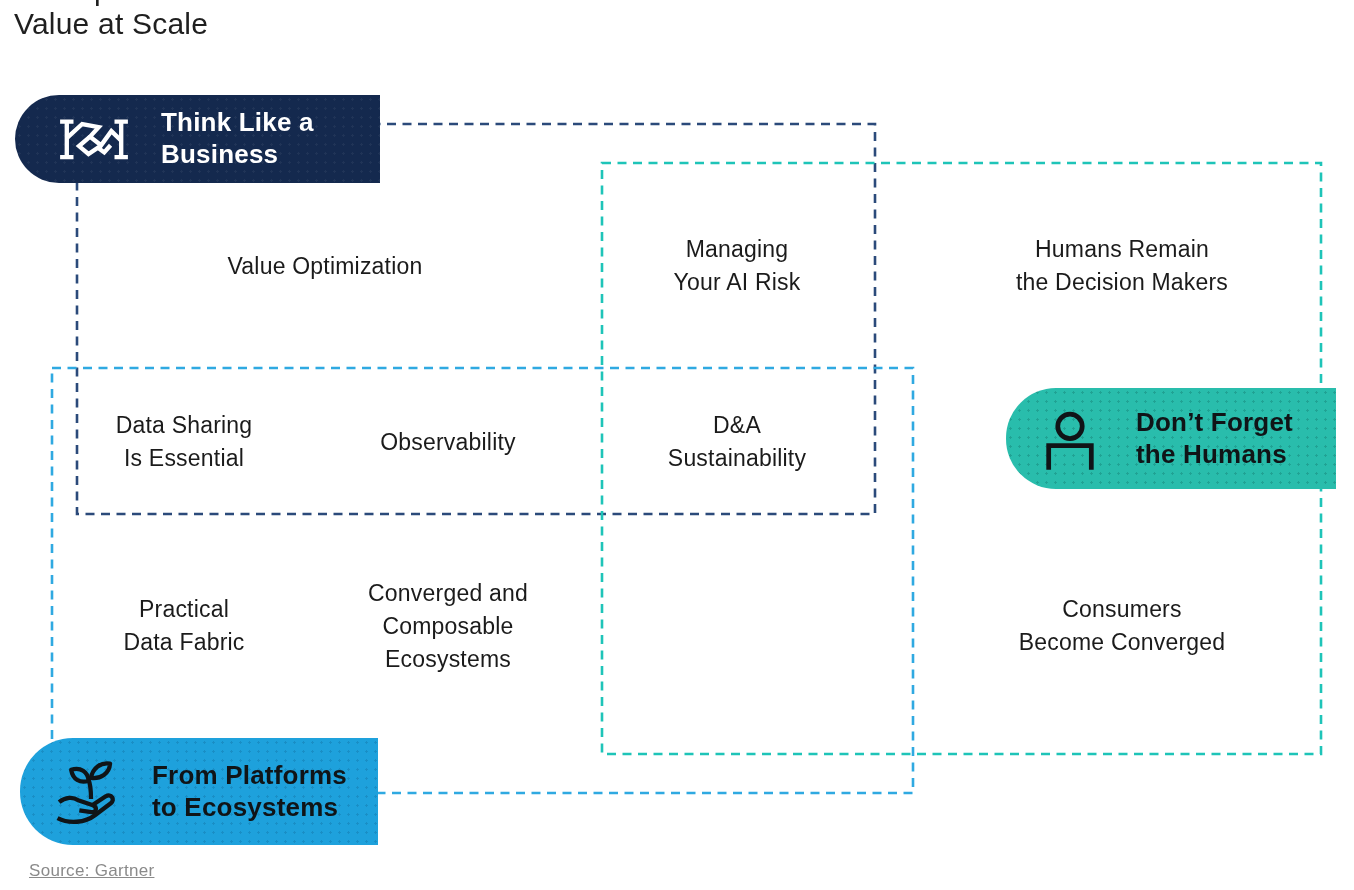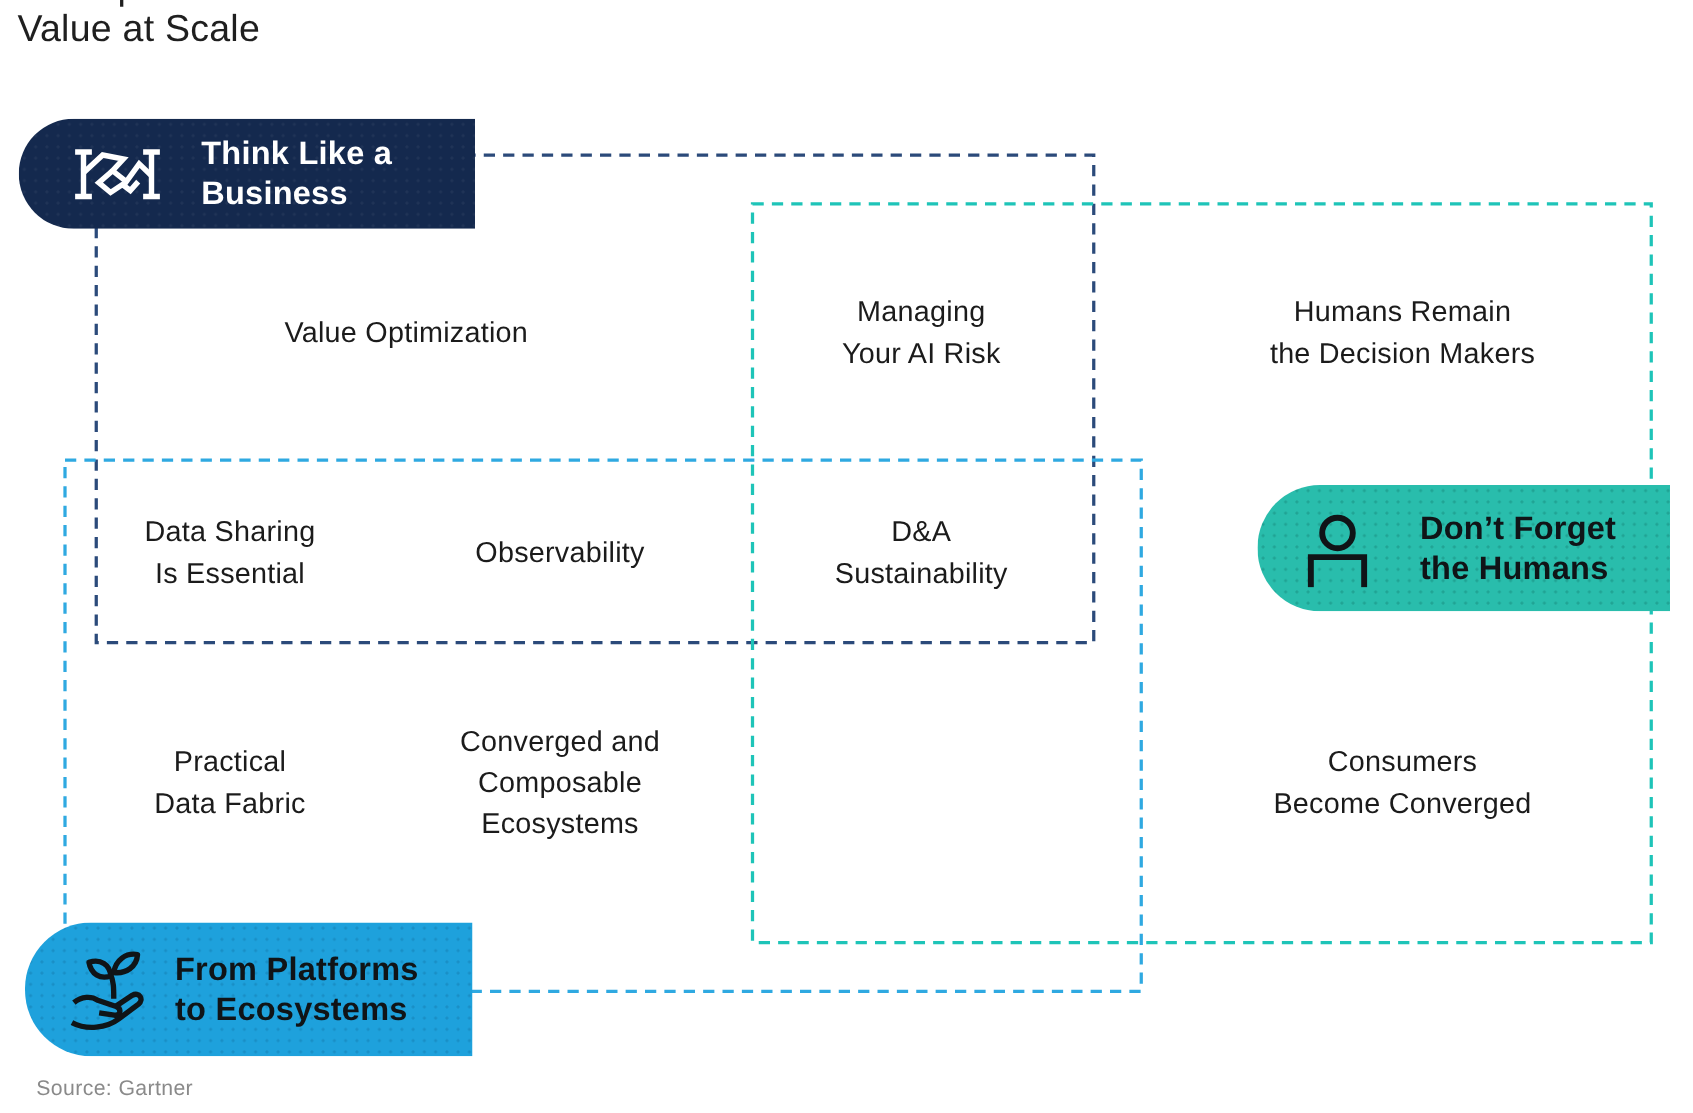--- a/index.html
+++ b/index.html
@@ -35,30 +35,30 @@
   .pill-teal{
     left:1006px;top:388px;width:330px;height:101px;border-radius:50px 0 0 50px;
     background-color:#29BDAC;
     background-image:radial-gradient(circle,rgba(0,70,62,0.22) 1px,transparent 1.4px);
     background-size:9px 9px;color:#101417;padding-left:34px;gap:36px;
   }
   .pill-blue{
     left:20px;top:738px;width:358px;height:107px;border-radius:53px 0 0 53px;
     background-color:#1EA1DC;
     background-image:radial-gradient(circle,rgba(0,45,80,0.16) 1px,transparent 1.4px);
-    background-size:9px 9px;color:#101417;padding-left:32px;gap:10px;
+    background-size:9px 9px;color:#101417;padding-left:32px;gap:22px;
   }
   .trend{
     position:absolute;z-index:2;transform:translate(-50%,-50%);
     font-size:23px;line-height:33px;color:#1b1b1b;text-align:center;
     white-space:pre-line;letter-spacing:.2px;
   }
   .source-note{
     position:absolute;left:29px;top:861px;font-size:17px;color:#8a8a8a;
-    z-index:4;letter-spacing:.3px;
+    z-index:4;letter-spacing:.3px;text-decoration:underline;
   }
 </style>
 </head>
 <body>
 
 <div class="stage">
 
   <svg class="dash-layer" width="1354" height="890" viewBox="0 0 1354 890">
     <rect x="77" y="124" width="798" height="390" fill="none" stroke-width="2.6" stroke-dasharray="9 6.5" stroke="#2B4A7A"></rect>
     <rect x="602" y="163" width="719" height="591" fill="none" stroke-width="2.6" stroke-dasharray="9 6.5" stroke="#1EC4B8"></rect>

